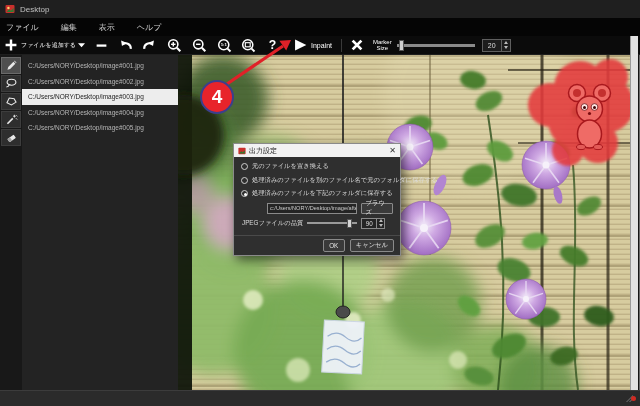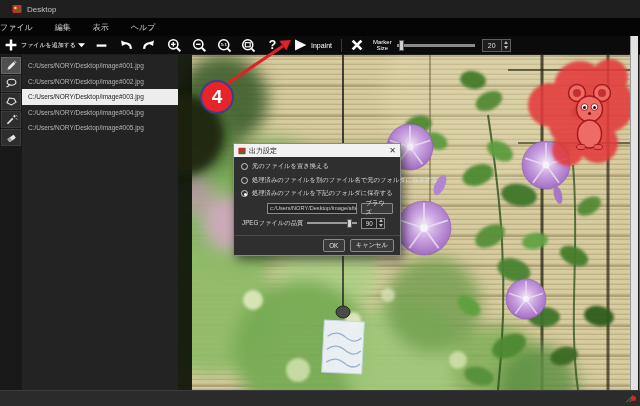--- a/index.html
+++ b/index.html
@@ -4,26 +4,26 @@
 <style>
   * { box-sizing: border-box; margin: 0; padding: 0; }
   html,body { background:#333; }
   body { font-family: "Liberation Sans","DejaVu Sans",sans-serif; }
 
   .window { position:relative; width:640px; height:406px; background:#161616; overflow:hidden;
             outline:1px solid #6a6a6a; outline-offset:-1px; }
 
   
   .titlebar { position:absolute; left:0; top:0; width:640px; height:18px; background:#1f1f1f;
-              display:flex; align-items:center; padding-left:12px; gap:5px; }
+              display:flex; align-items:center; padding-left:5px; gap:5px; }
   .titlebar .ttl { font-size:8px; color:#c0c0c0; }
 
   
   .menubar { position:absolute; left:0; top:18px; width:640px; height:18px; background:#050505;
-             display:flex; align-items:center; gap:22px; }
+             display:flex; align-items:center; gap:22px; padding-left:6px; }
   .menu-item { font-size:8px; color:#cfcfcf; white-space:nowrap; cursor:default; }
 
   
   .toolbar { position:absolute; left:0; top:36px; width:640px; height:19px; background:#0b0b0b;
              border-bottom:1px solid #1e1e1e; display:flex; align-items:center; }
   .tbtn { display:flex; align-items:center; justify-content:center; flex:0 0 auto; }
   .tb-label { color:#fff; font-size:6px; white-space:nowrap; }
   .tb-sep { width:1px; height:13px; background:#3a3a3a; flex:0 0 auto; }
   .marker-label { color:#fff; font-size:6px; line-height:6px; text-align:center; white-space:nowrap; }
   .slider { position:relative; width:78px; height:11px; flex:0 0 auto; }

